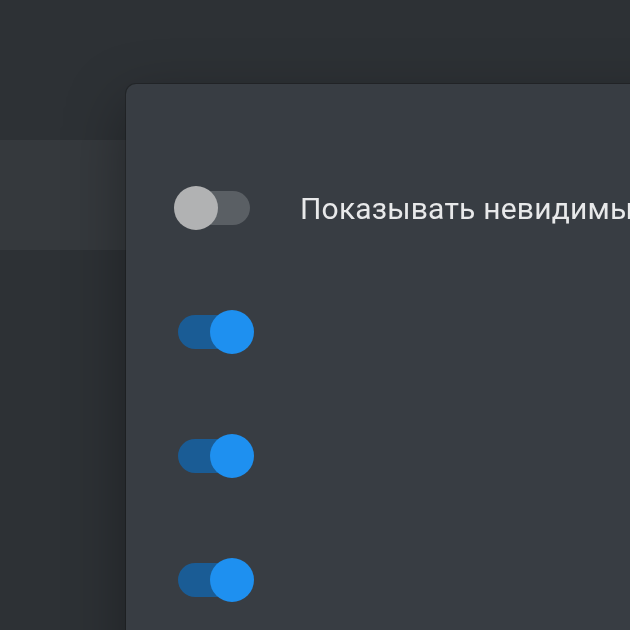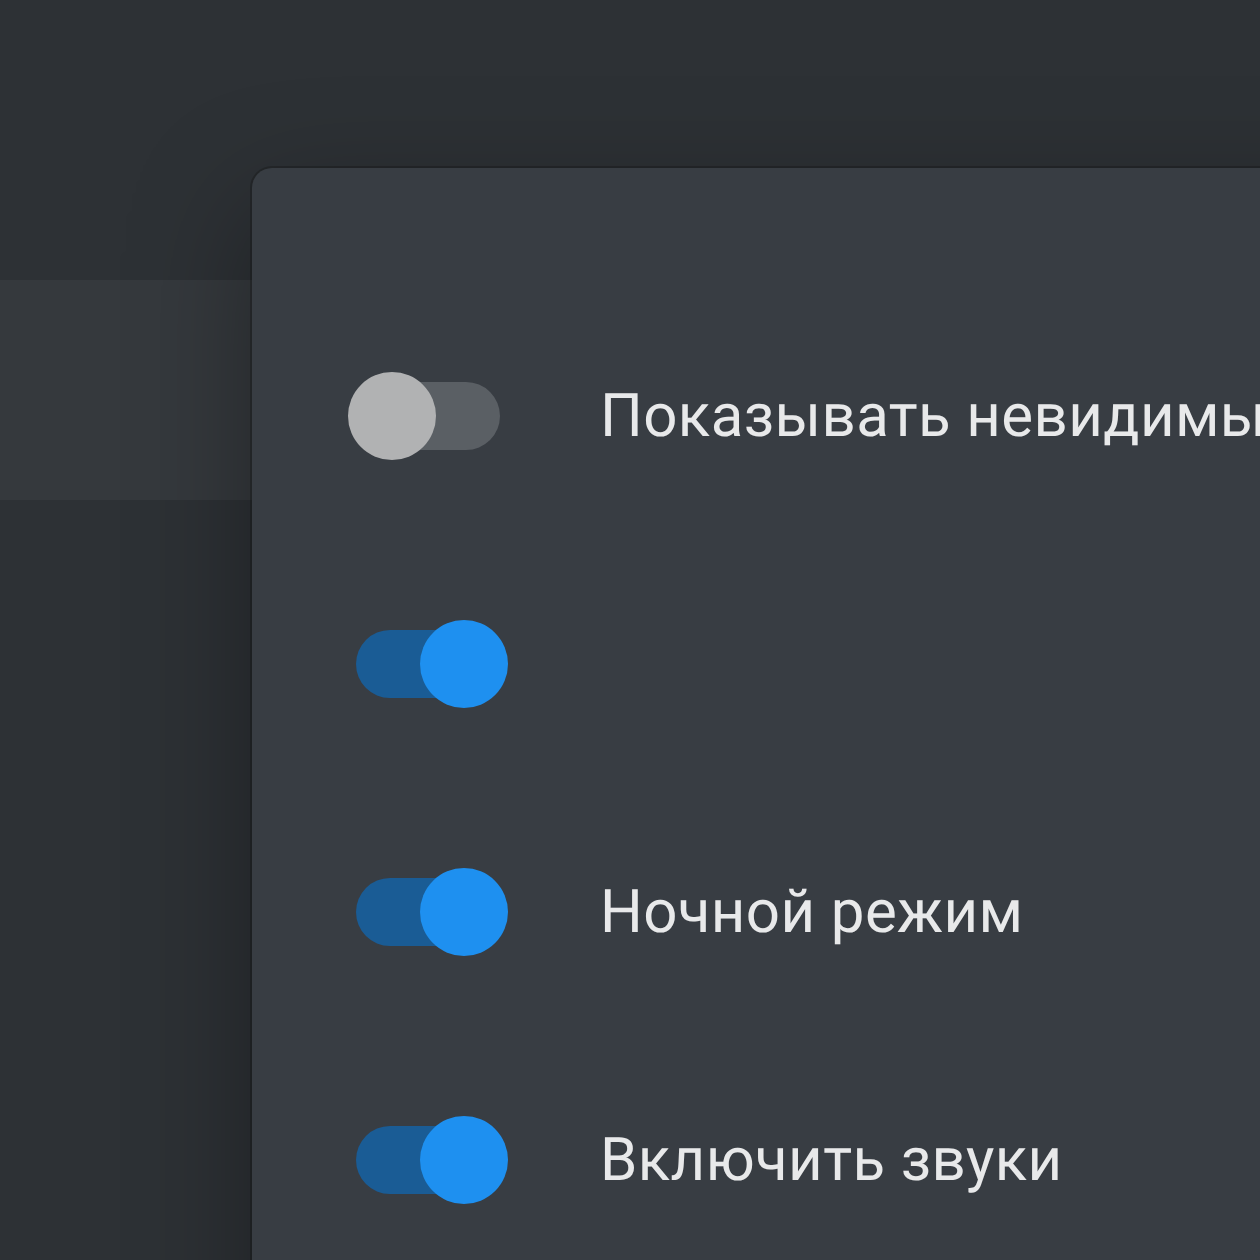--- a/index.html
+++ b/index.html
@@ -101,23 +101,21 @@
   <div class="row">
     <div class="toggle on">
       <div class="knob"></div>
     </div>
   </div>
 
   <div class="row">
     <div class="toggle on">
       <div class="knob"></div>
     </div>
-    <div class="label">Ночной режим</div>
   </div>
 
   <div class="row">
     <div class="toggle on">
       <div class="knob"></div>
     </div>
-    <div class="label">Включить звуки</div>
   </div>
 
 </div>
 
 </body></html>

